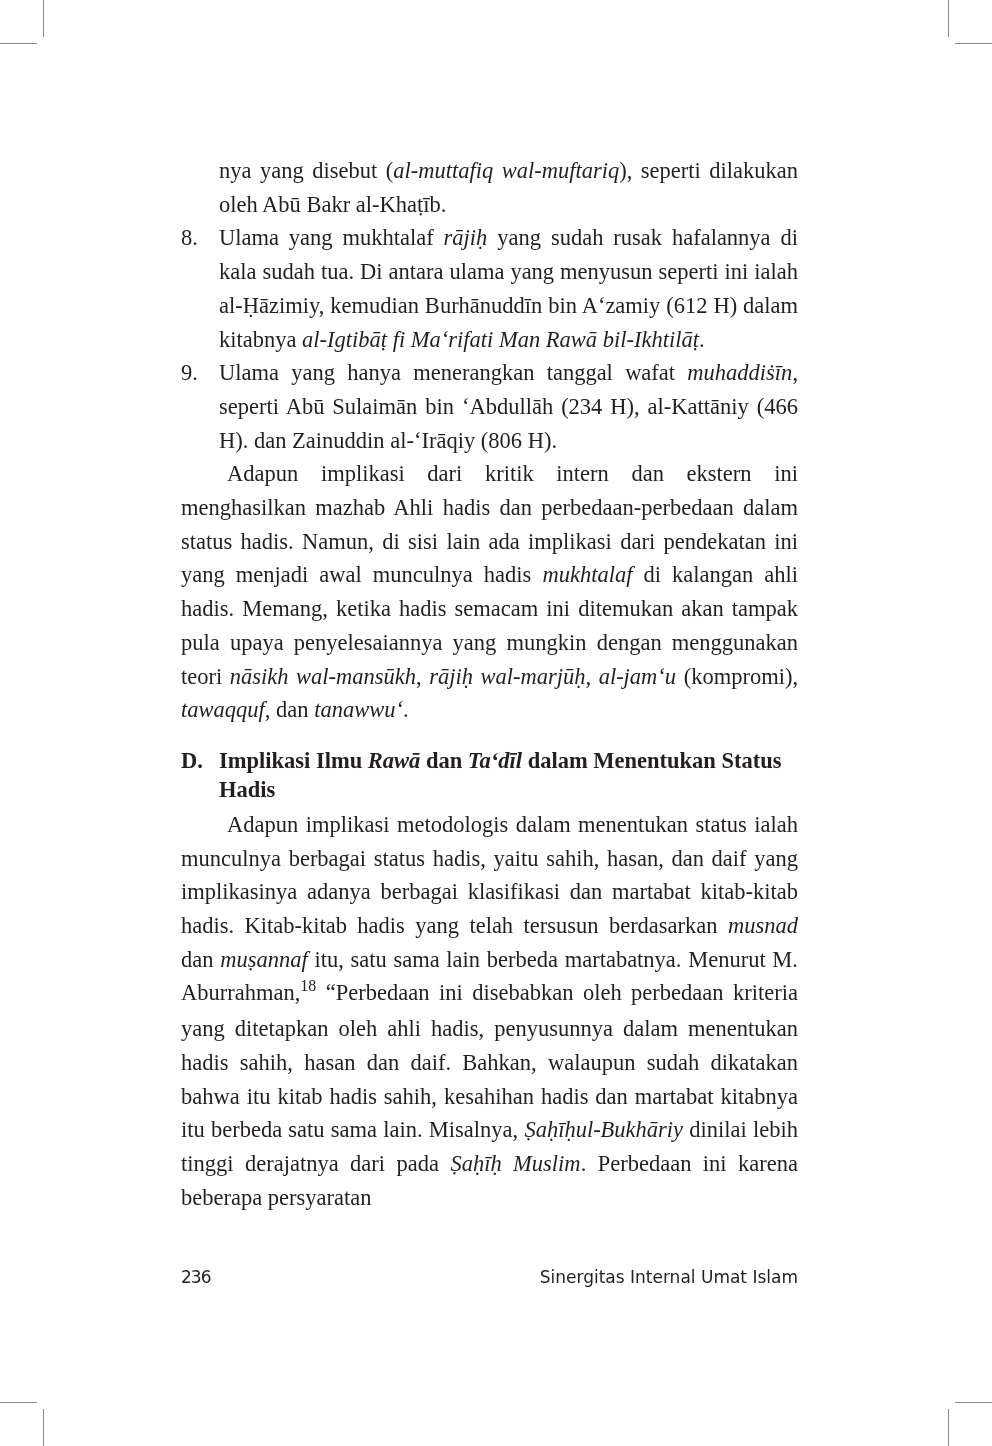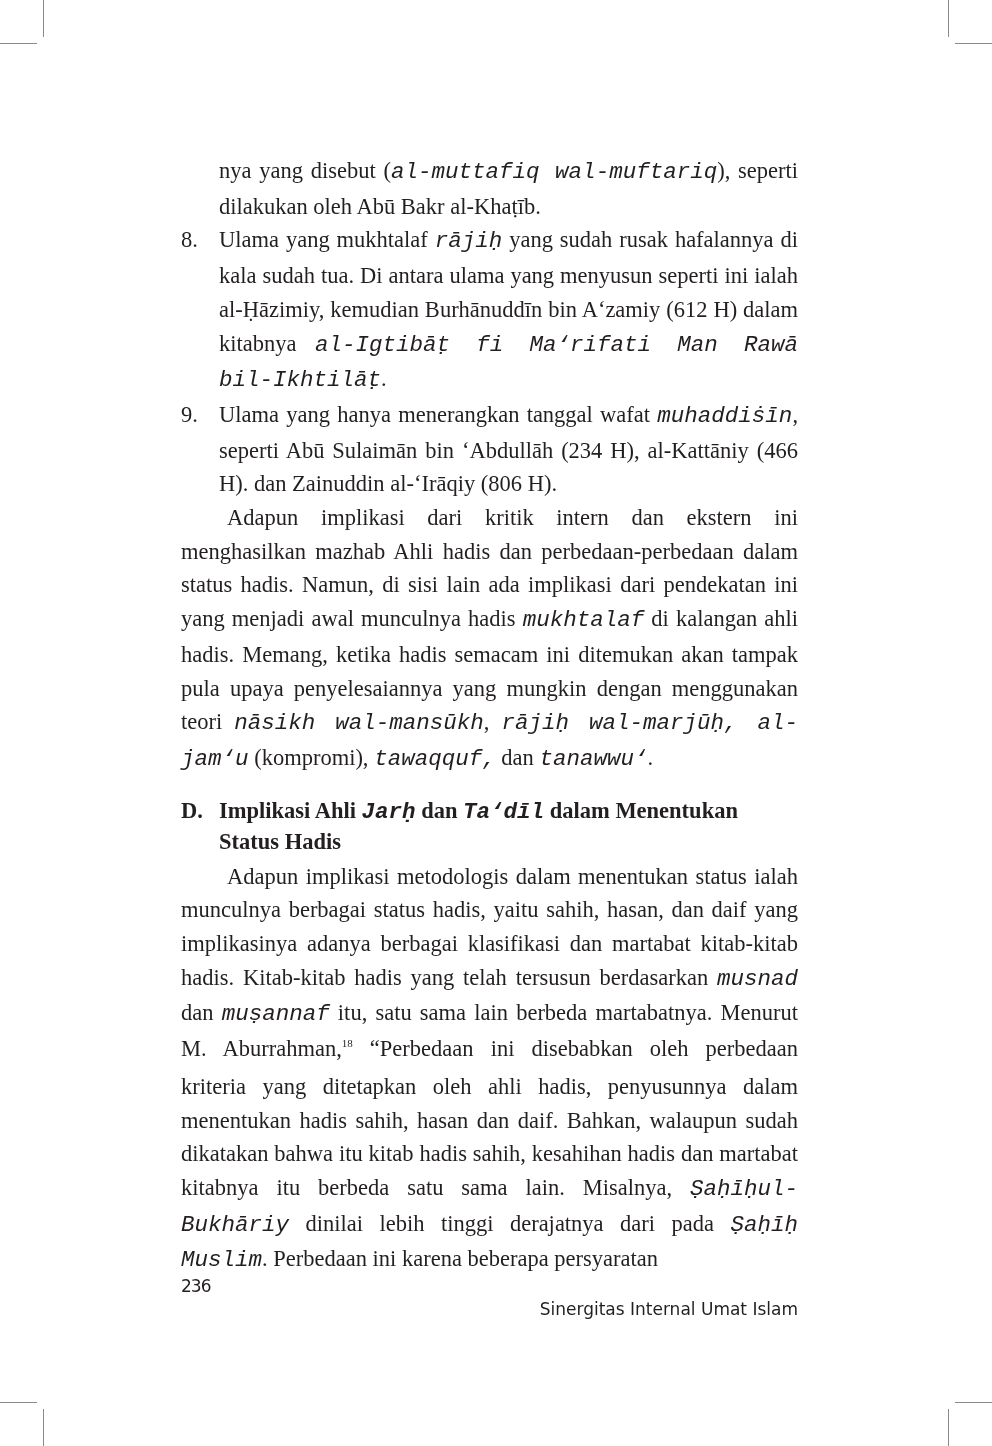--- a/index.html
+++ b/index.html
@@ -16,28 +16,28 @@
   .indent-hang { padding-left: 38px; }
   .list-item { position: relative; padding-left: 38px; text-align: justify; }
   .list-num { position: absolute; left: 0; top: 0; }
   .para { text-indent: 46px; }
   .heading {
     position: relative; padding-left: 38px; font-weight: bold;
     margin-top: 19px; margin-bottom: 0; line-height: 29px;
   }
   .heading .list-num { font-weight: bold; }
   .heading-wrap { margin-bottom: 4px; }
-  i { font-style: italic; font-family: Liberation Mono, monospace; }
-  sup { font-size: 11px; vertical-align: 0; position: relative; top: -9px; }
+  i { font-style: italic; }
+  sup { font-size: 16px; vertical-align: 0; position: relative; top: -9px; }
   .footer {
     position: absolute; left: 181px; top: 1267px; width: 617px; height: 24px;
     font-family: "DejaVu Sans", "Liberation Sans", sans-serif; font-size: 17px; color: #231f20;
   }
-  .folio { position: absolute; left: 0; top: 9px; letter-spacing: -1px; }
-  .running-title { position: absolute; right: 0; top: 0; margin-top: 32px; }
+  .folio { position: absolute; left: 0; top: 0; letter-spacing: -1px; }
+  .running-title { position: absolute; right: 0; top: 0; }
 </style>
 </head>
 <body>
 
 <div class="crop v" style="left:43px; top:0;"></div>
 <div class="crop h" style="left:0; top:43px;"></div>
 <div class="crop v" style="left:948px; top:0;"></div>
 <div class="crop h" style="left:955px; top:43px;"></div>
 <div class="crop h" style="left:0; top:1402px;"></div>
 <div class="crop v" style="left:43px; top:1409px;"></div>
@@ -50,21 +50,21 @@
   <div id="list">
       <div class="list-item"><span class="list-num">8.</span><span>Ulama yang mukhtalaf </span><i>rājiḥ</i><span> yang sudah rusak hafalannya di kala sudah tua. Di antara ulama yang menyusun seperti ini ialah al-Ḥāzimiy, kemudian Burhānuddīn bin A‘zamiy (612 H) dalam kitabnya </span><i>al-Igtibāṭ fi Ma‘rifati Man Rawā bil-Ikhtilāṭ</i><span>.</span></div>
       <div class="list-item"><span class="list-num">9.</span><span>Ulama yang hanya menerangkan tanggal wafat </span><i>muhaddiṡīn</i><span>, seperti Abū Sulaimān bin ‘Abdullāh (234 H), al-Kattāniy (466 H). dan Zainuddin al-‘Irāqiy (806 H).</span></div>
     </div>
 
   <p class="p para" id="para1"><span>Adapun implikasi dari kritik intern dan ekstern ini menghasilkan mazhab Ahli hadis dan perbedaan-perbedaan dalam status hadis. Namun, di sisi lain ada implikasi dari pendekatan ini yang menjadi awal munculnya hadis </span><i>mukhtalaf</i><span> di kalangan ahli hadis. Memang, ketika hadis semacam ini ditemukan akan tampak pula upaya penyelesaiannya yang mungkin dengan menggunakan teori </span><i>nāsikh wal-mansūkh</i><span>, </span><i>rājiḥ wal-marjūḥ, al-jam‘u</i><span> (kompromi), </span><i>tawaqquf,</i><span> dan </span><i>tanawwu‘</i><span>.</span></p>
 
   <div class="heading-wrap">
     <h2 class="heading" style="font-size:22.5px;">
       <span class="list-num">D.</span>
-      <span id="heading-text"><span>Implikasi Ahli </span><i>Jarḥ</i><span> dan </span><i>Ta‘dīl</i><span> dalam Menentukan Status Hadis</span></span>
+      <span id="heading-text"><span>Implikasi Ilmu </span><i>Rawā</i><span> dan </span><i>Ta‘dīl</i><span> dalam Menentukan Status Hadis</span></span>
     </h2>
   </div>
 
   <p class="p para" id="para2"><span>Adapun implikasi metodologis dalam menentukan status ialah munculnya berbagai status hadis, yaitu sahih, hasan, dan daif yang implikasinya adanya berbagai klasifikasi dan martabat kitab-kitab hadis. Kitab-kitab hadis yang telah tersusun berdasarkan </span><i>musnad</i><span> dan </span><i>muṣannaf</i><span> itu, satu sama lain berbeda martabatnya. Menurut M. Aburrahman,</span><sup>18</sup><span> “Perbedaan ini disebabkan oleh perbedaan kriteria yang ditetapkan oleh ahli hadis, penyusunnya dalam menentukan hadis sahih, hasan dan daif. Bahkan, walaupun sudah dikatakan bahwa itu kitab hadis sahih, kesahihan hadis dan martabat kitabnya itu berbeda satu sama lain. Misalnya, </span><i>Ṣaḥīḥul-Bukhāriy</i><span> dinilai lebih tinggi derajatnya dari pada </span><i>Ṣaḥīḥ Muslim</i><span>. Perbedaan ini karena beberapa persyaratan</span></p>
 </div>
 
 <div class="footer">
   <span class="folio">236</span>
   <span class="running-title">Sinergitas Internal Umat Islam</span>
 </div>

